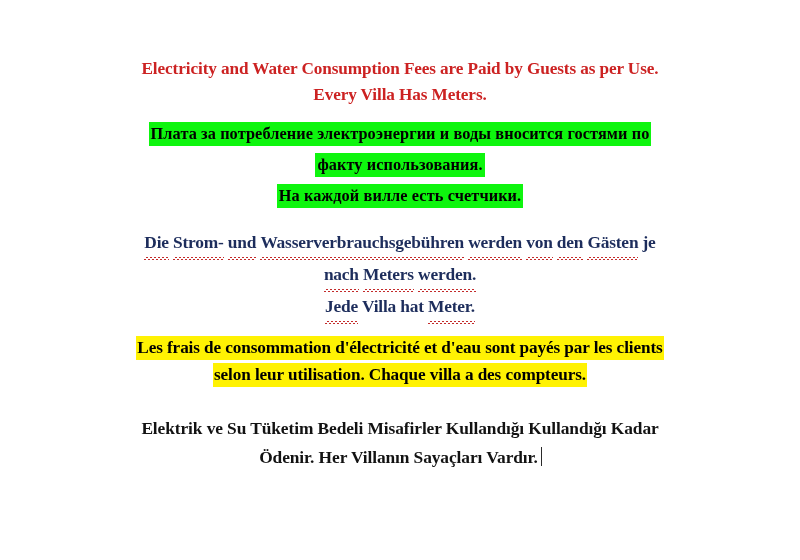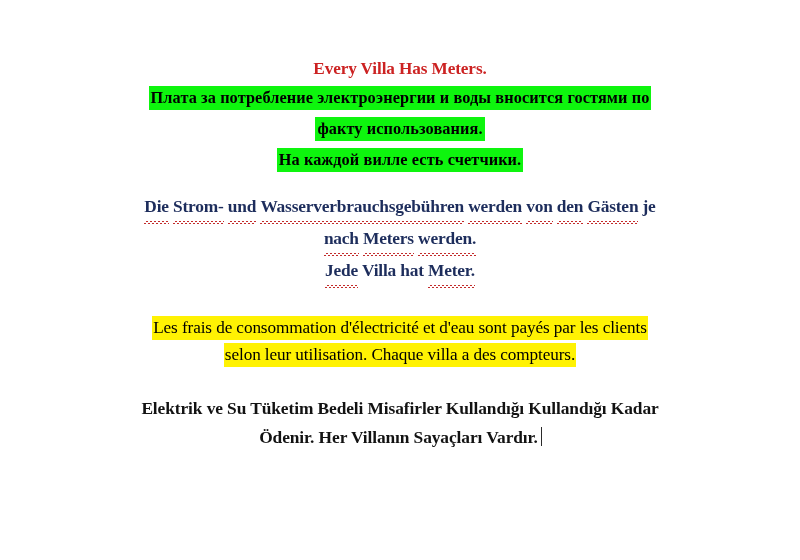--- a/index.html
+++ b/index.html
@@ -63,20 +63,21 @@
   .block-en .run {
     color: #cc2222;
   }
 
   
   .block-ru {
     font-size: 16.3px;
     font-weight: bold;
     line-height: 31px;
     letter-spacing: 0.1px;
+    margin-top: 10px;
   }
   .block-ru .run {
     color: #000000;
     background-color: #0ef50e;
     padding: 2px 2px 3px 2px;
   }
 
   
   .block-de {
     font-size: 17.4px;
@@ -104,24 +105,24 @@
       radial-gradient(circle at 1px 2.6px, #c02020 0.9px, transparent 1.1px),
       radial-gradient(circle at 3px 0.4px, #c02020 0.9px, transparent 1.1px);
     background-size: 4px 3px;
     background-repeat: repeat-x;
     opacity: 0.95;
   }
 
   
   .block-fr {
     font-size: 17.2px;
-    font-weight: normal;
+    font-weight: bold;
     line-height: 27px;
     letter-spacing: -0.1px;
-    margin-top: 28px;
+    margin-top: 12px;
   }
   .block-fr .run {
     color: #000000;
     background-color: #fff203;
     padding: 2px 1px 3px 1px;
   }
 
   
   .block-tr {
     font-size: 17.4px;
@@ -144,20 +145,21 @@
   }
 </style>
 </head>
 <body>
 
 <div id="document-canvas">
 
   <div class="notice-body">
 
     <div class="para block-en">
+      <span class="line"><span class="run">Electricity and Water Consumption Fees are Paid by Guests as per Use.</span></span>
       <span class="line"><span class="run">Every Villa Has Meters.</span></span>
     </div>
 
     <div class="para block-ru">
       <span class="line"><span class="run">Плата за потребление электроэнергии и воды вносится гостями по</span></span>
       <span class="line"><span class="run">факту использования.</span></span>
       <span class="line"><span class="run">На каждой вилле есть счетчики.</span></span>
     </div>
 
     <div class="para block-de">

